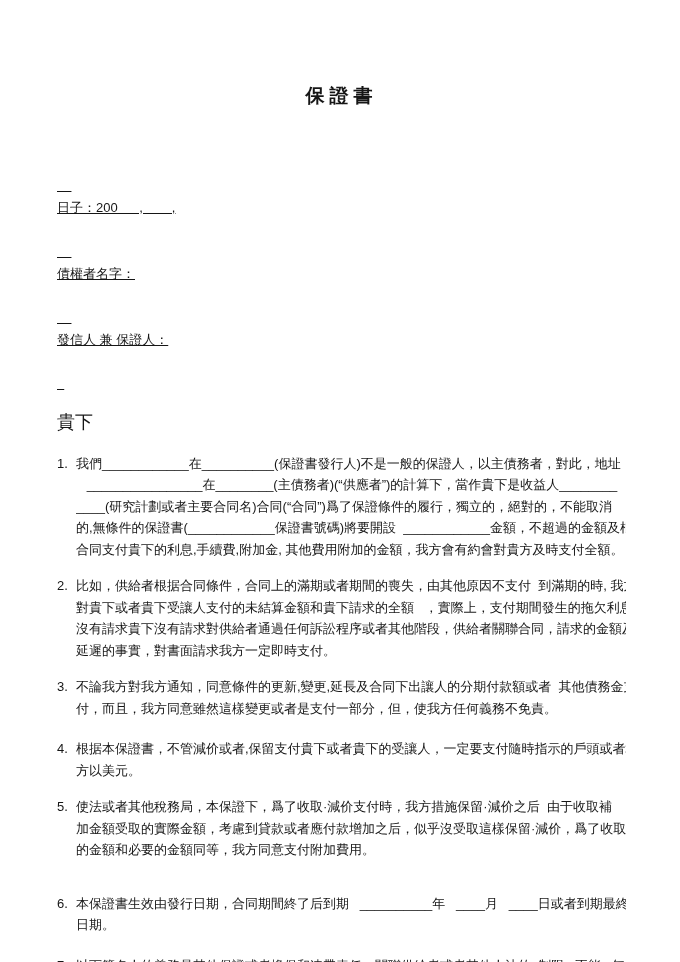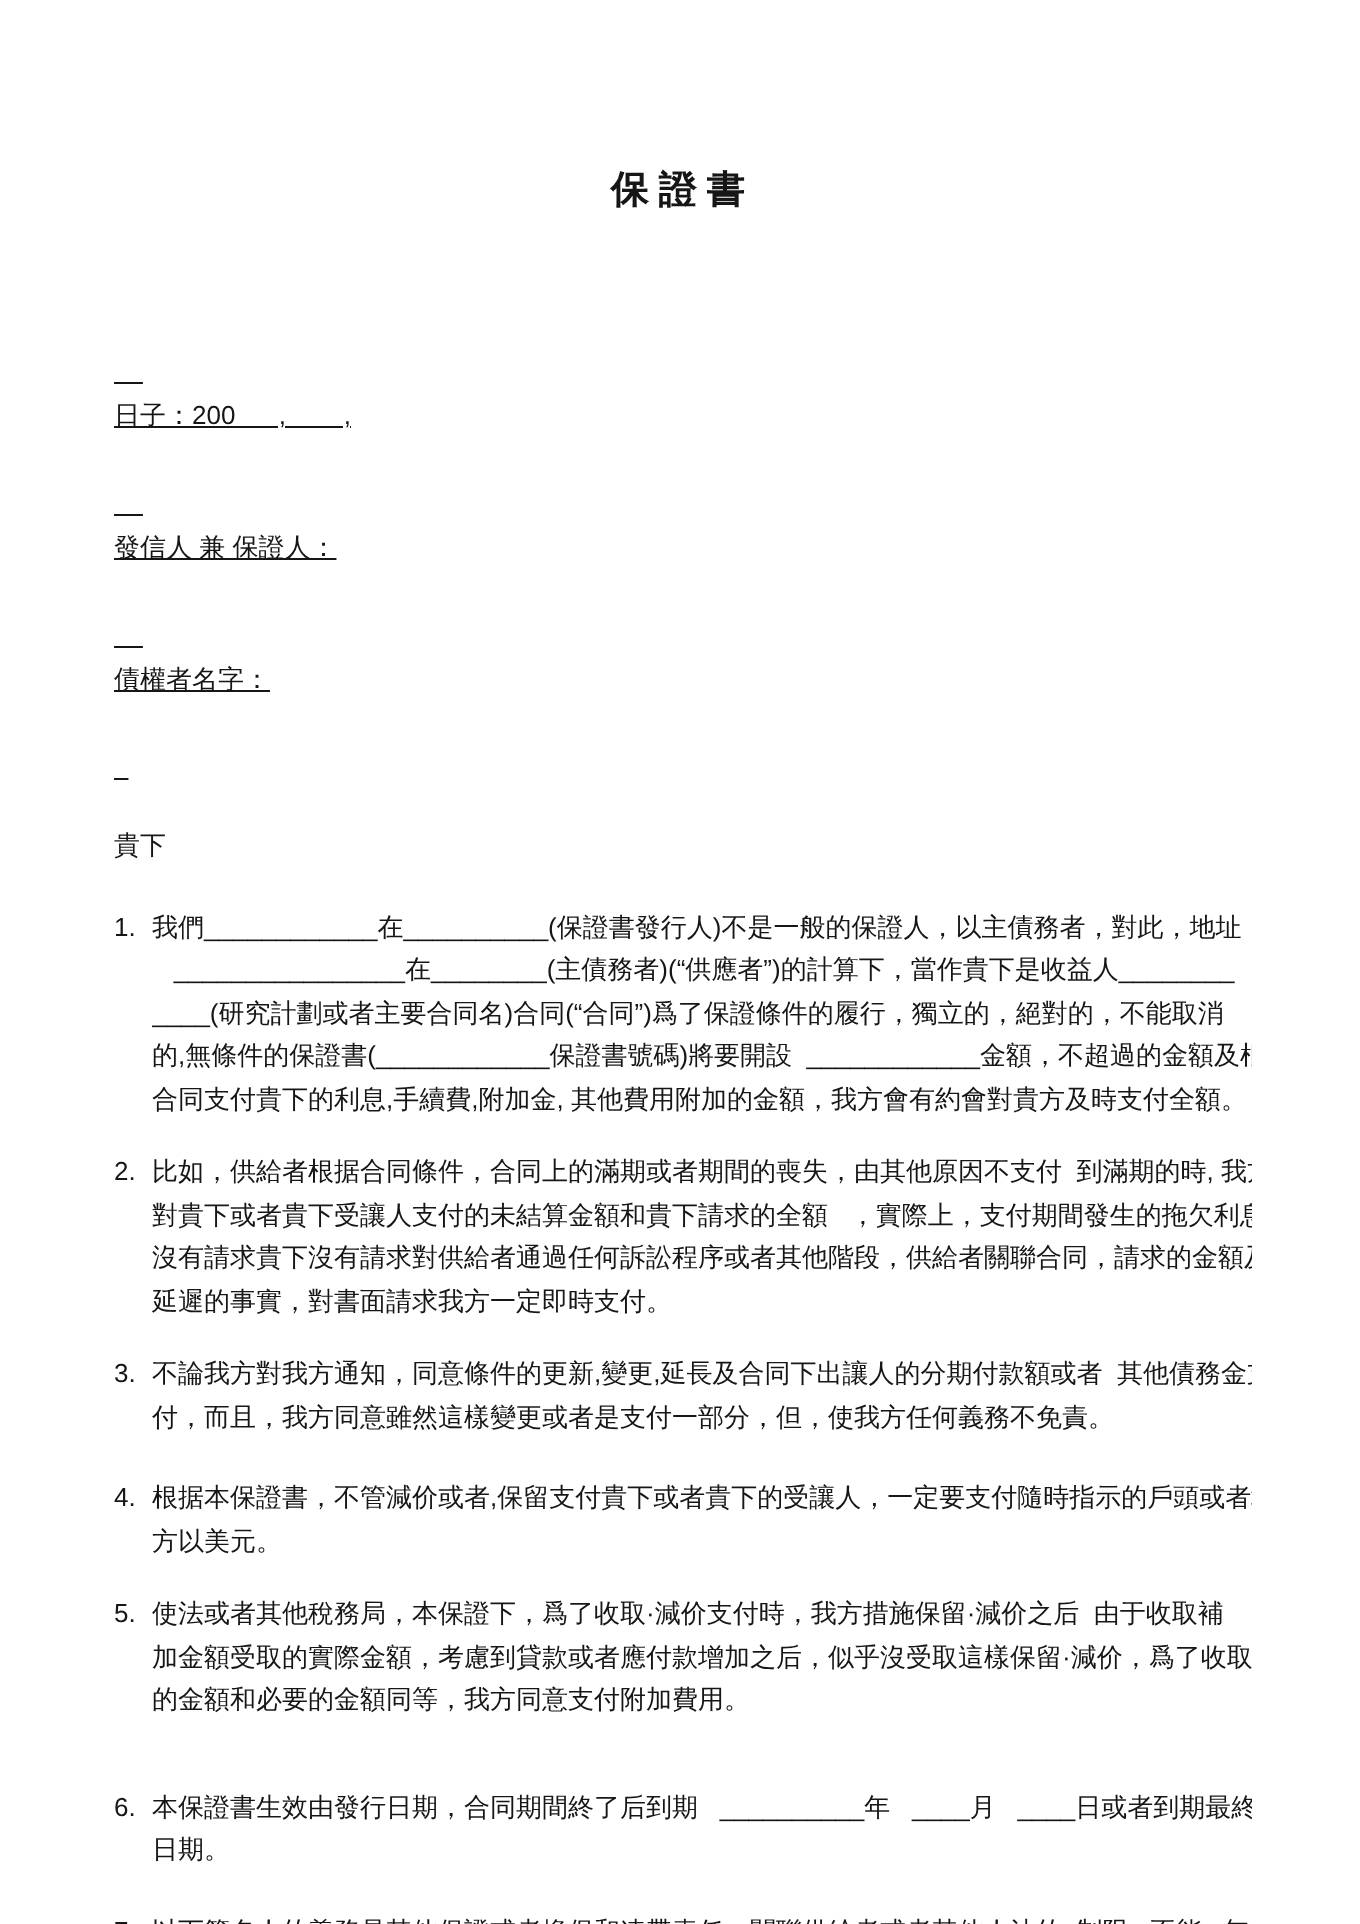--- a/index.html
+++ b/index.html
@@ -33,21 +33,21 @@
   }
   .doc-header {
     margin-top: 44px;
     font-size: 13px;
     line-height: 22px;
     white-space: pre;
     text-decoration: underline;
   }
   .salutation {
     margin-top: 17px;
-    font-size: 13px;
+    font-size: 18px;
     line-height: 21.5px;
     white-space: pre;
   }
   .clauses {
     list-style: none;
     margin: 19px 0 0 0;
     padding: 0;
     font-size: 13px;
     line-height: 21.5px;
   }
@@ -73,22 +73,22 @@
 </style>
 </head>
 <body>
 
 <div class="page">
 
   <h1 class="doc-title">保證書</h1>
 
   <div class="doc-header">
     <div class="header-line">日子：200      ,        ,</div>
+    <div class="header-line">債權者名字：</div>
     <div class="header-line">發信人 兼 保證人：</div>
-    <div class="header-line">債權者名字：</div>
   </div>
 
   <div class="salutation">貴下</div>
 
   <ol class="clauses">
     <li class="clause">
       <span class="clause-num">1.</span>
       <div class="clause-text">我們____________在__________(保證書發行人)不是一般的保證人，以主債務者，對此，地址
    ________________在________(主債務者)(“供應者”)的計算下，當作貴下是收益人________
 ____(研究計劃或者主要合同名)合同(“合同”)爲了保證條件的履行，獨立的，絕對的，不能取消

